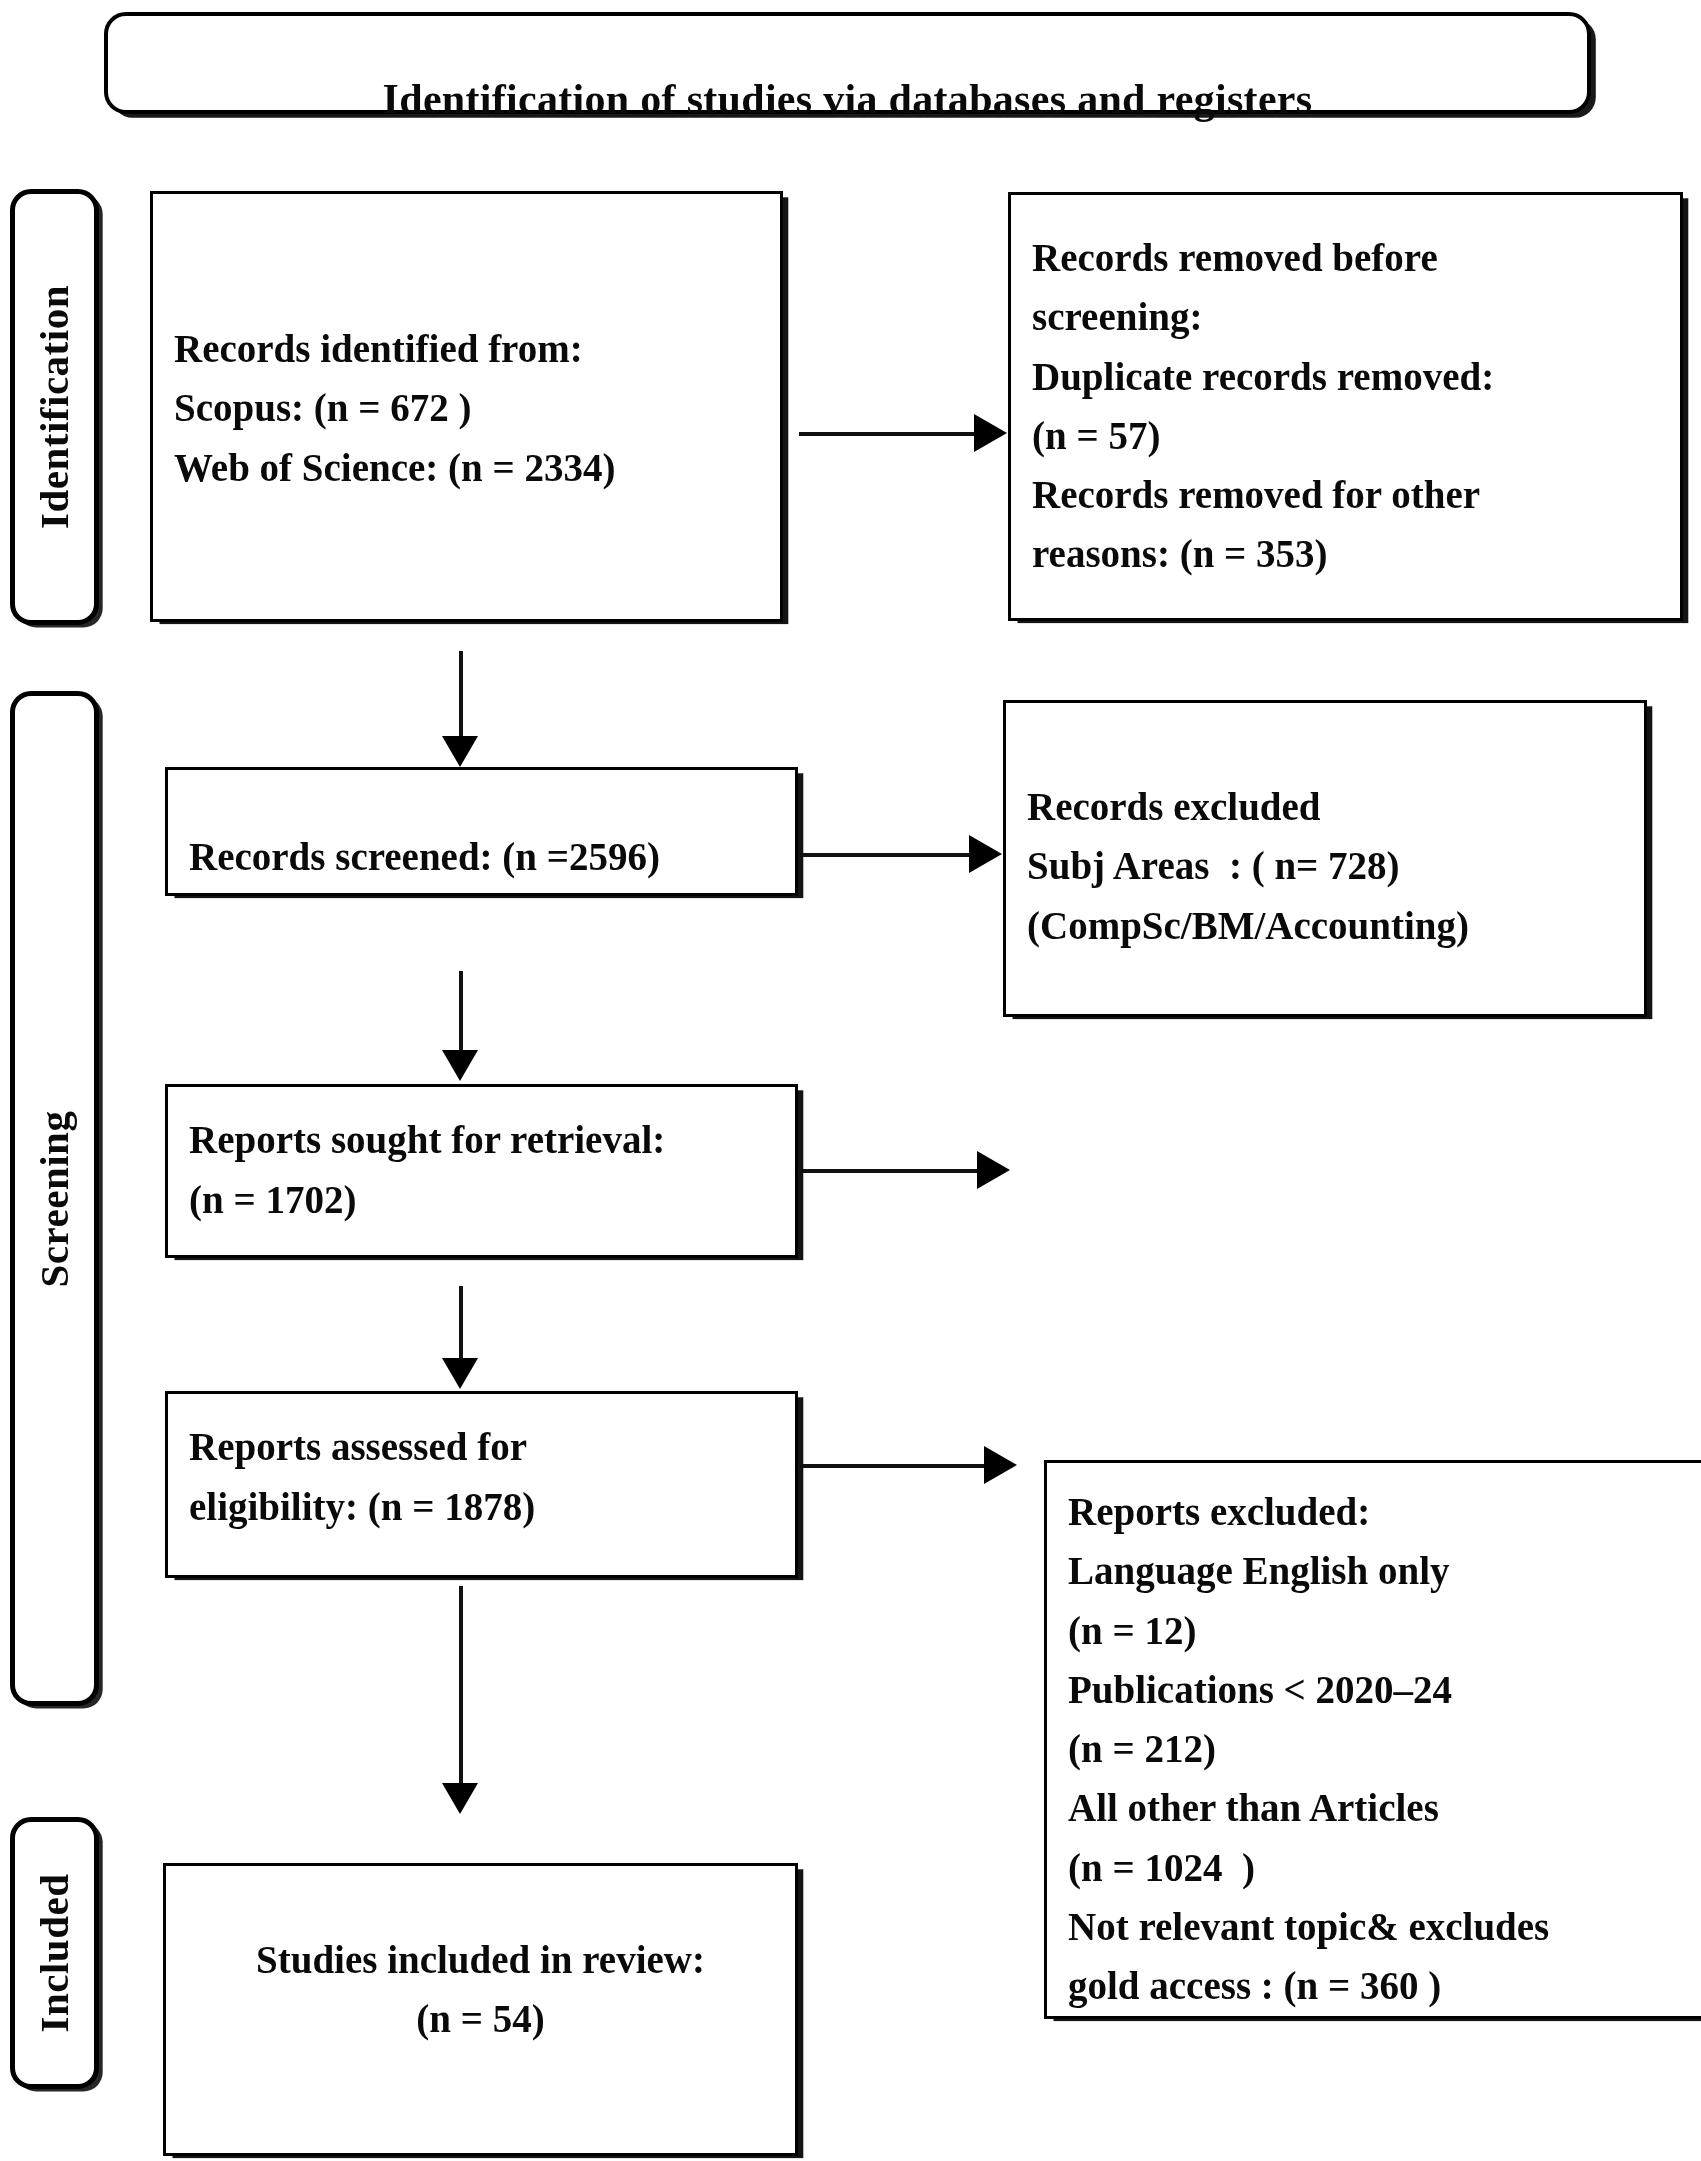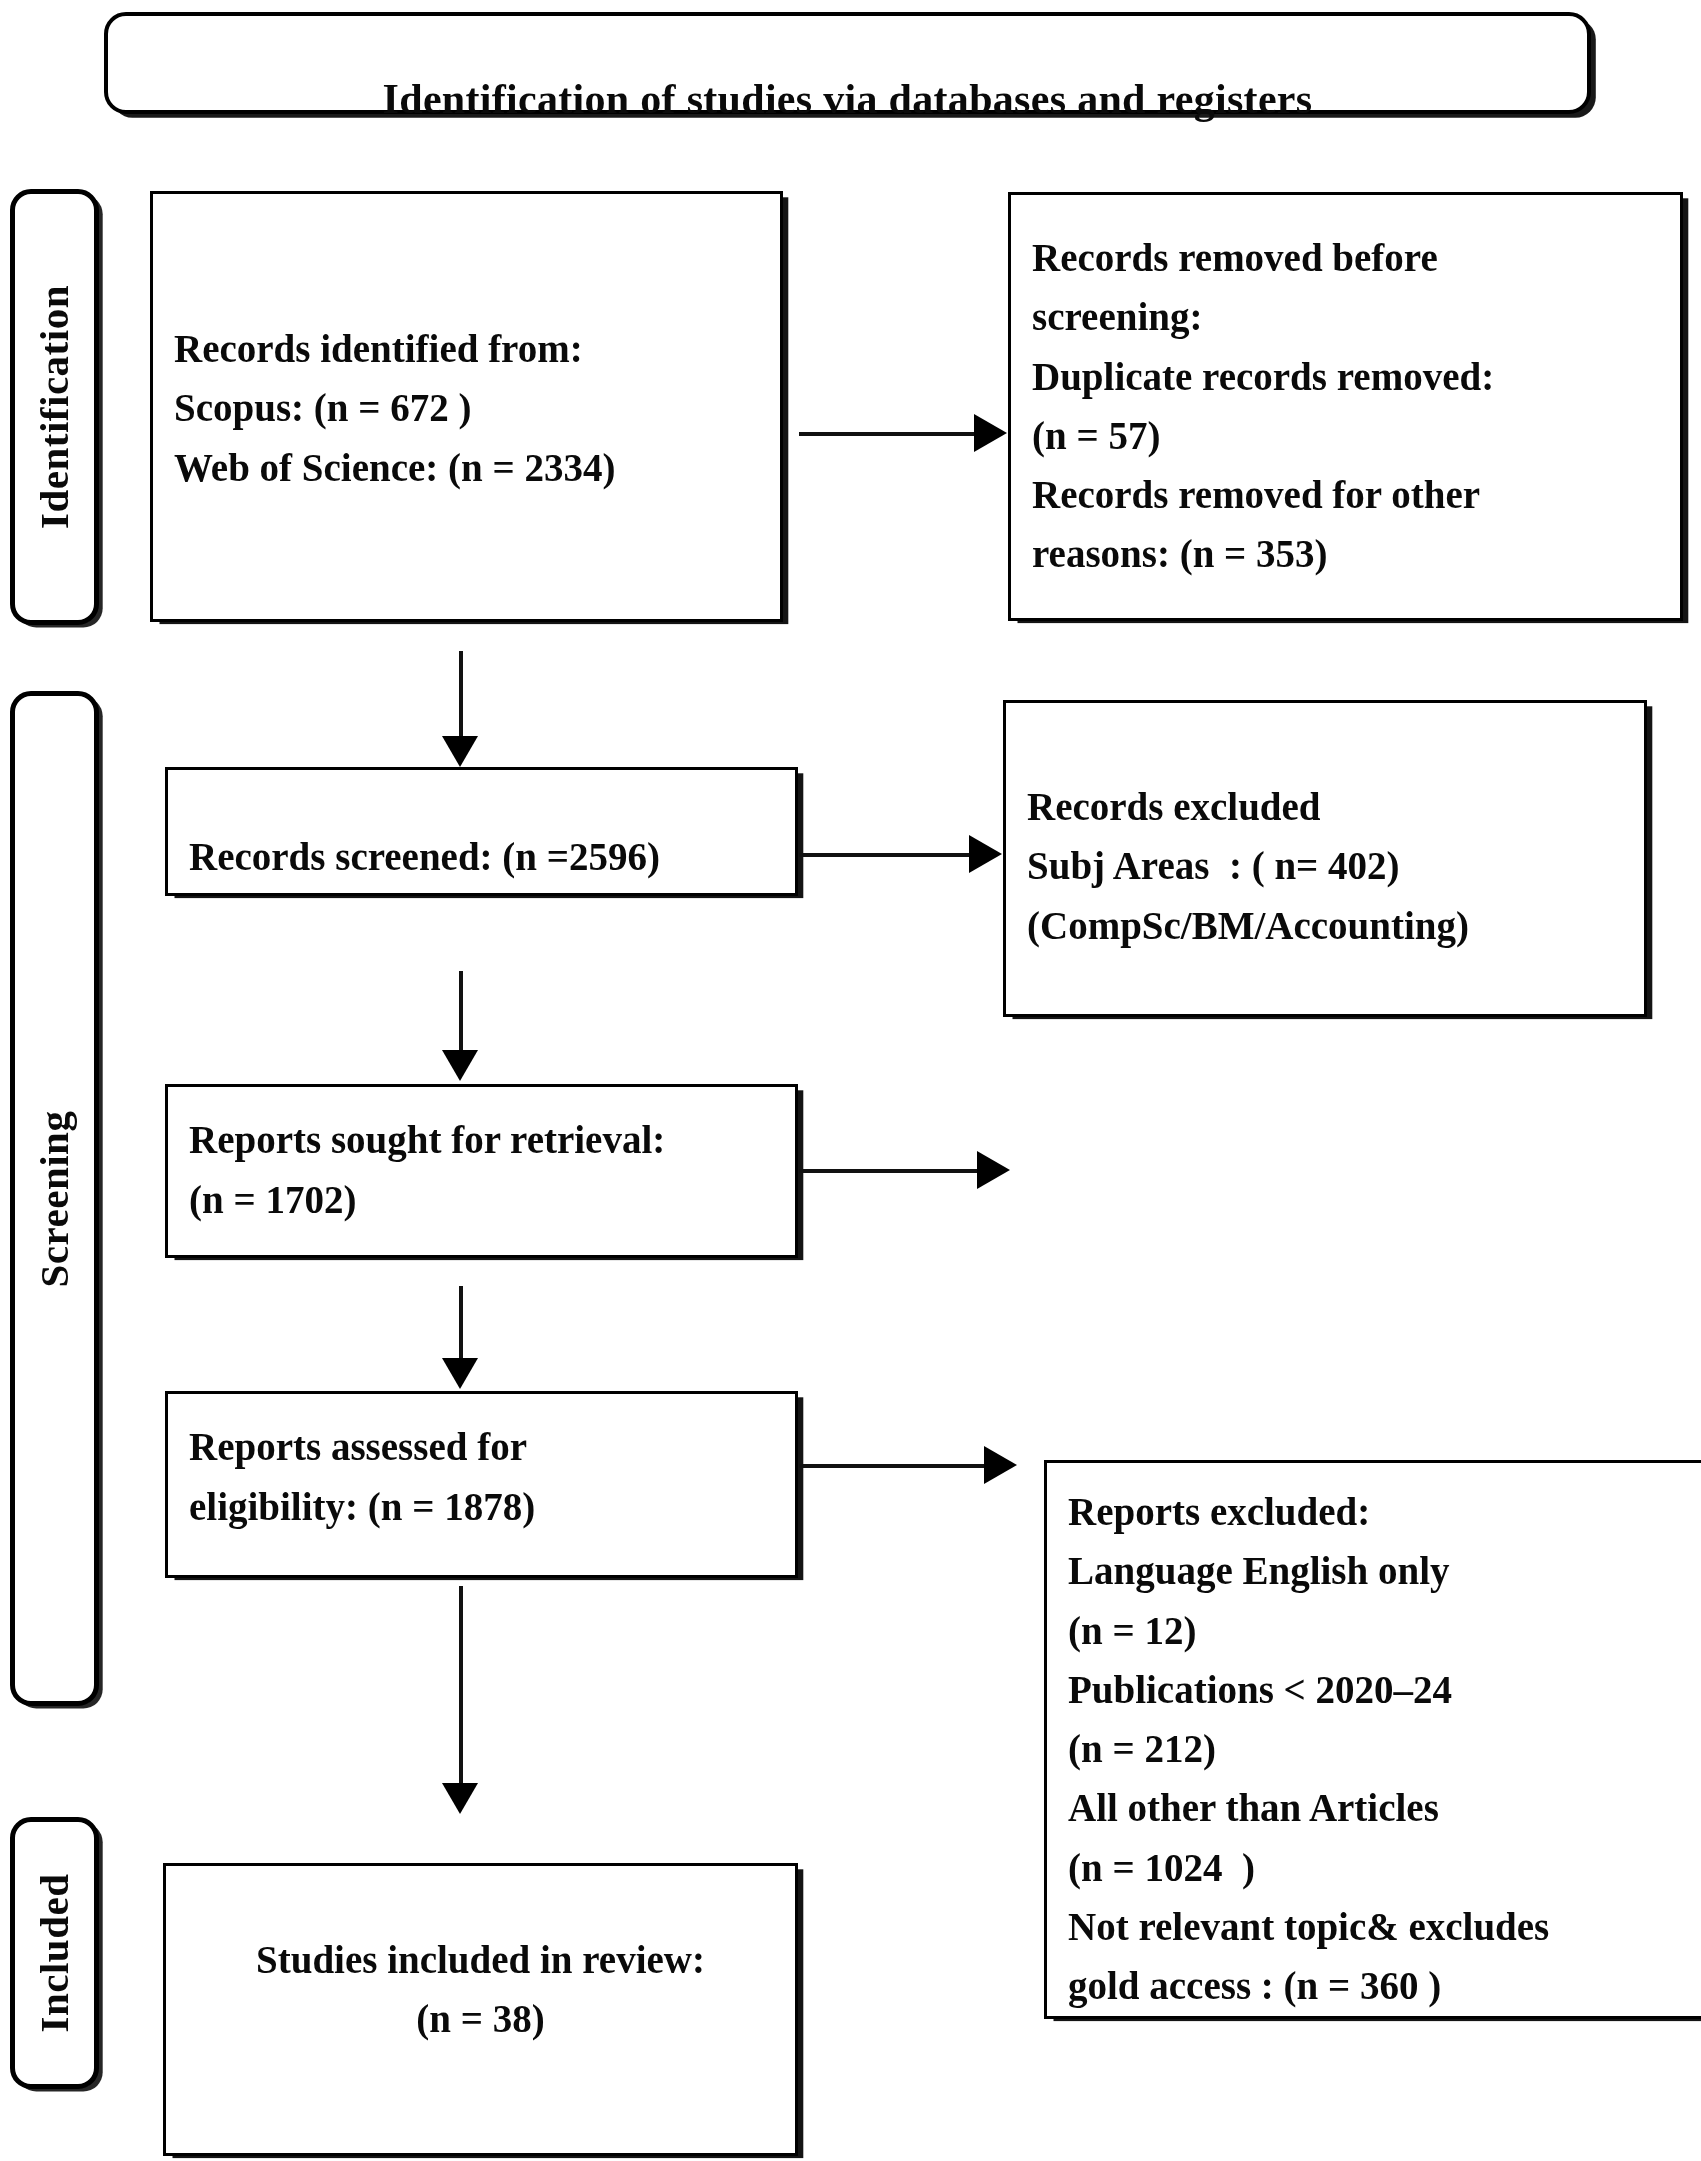--- a/index.html
+++ b/index.html
@@ -180,21 +180,21 @@
     <div class="shaft"></div>
     <div class="head"></div>
   </div>
 
   <div class="box shadowed" style="left:165px; top:767px; width:633px; height:129px;">
     <div class="box-text" style="top:57px;">Records screened: (n =2596)</div>
   </div>
 
   <div class="box shadowed" style="left:1003px; top:700px; width:644px; height:317px;">
     <div class="box-text" style="top:74px;">Records excluded
-Subj Areas  : ( n= 402)
+Subj Areas  : ( n= 728)
 (CompSc/BM/Accounting)</div>
   </div>
 
   <div class="arrow-h" style="left:799px; top:855px; width:203px;">
     <div class="shaft"></div>
     <div class="head"></div>
   </div>
 
   <div class="arrow-v" style="left:461px; top:971px; height:110px;">
     <div class="shaft"></div>
@@ -239,17 +239,17 @@
     <div class="head"></div>
   </div>
 
   <div class="arrow-v" style="left:461px; top:1586px; height:228px;">
     <div class="shaft"></div>
     <div class="head"></div>
   </div>
 
   <div class="box shadowed" style="left:163px; top:1863px; width:635px; height:293px;">
     <div class="box-text centered" style="top:64px;">Studies included in review:
-(n = 38)</div>
+(n = 54)</div>
   </div>
 
 </div>
 
 
 </body></html>

